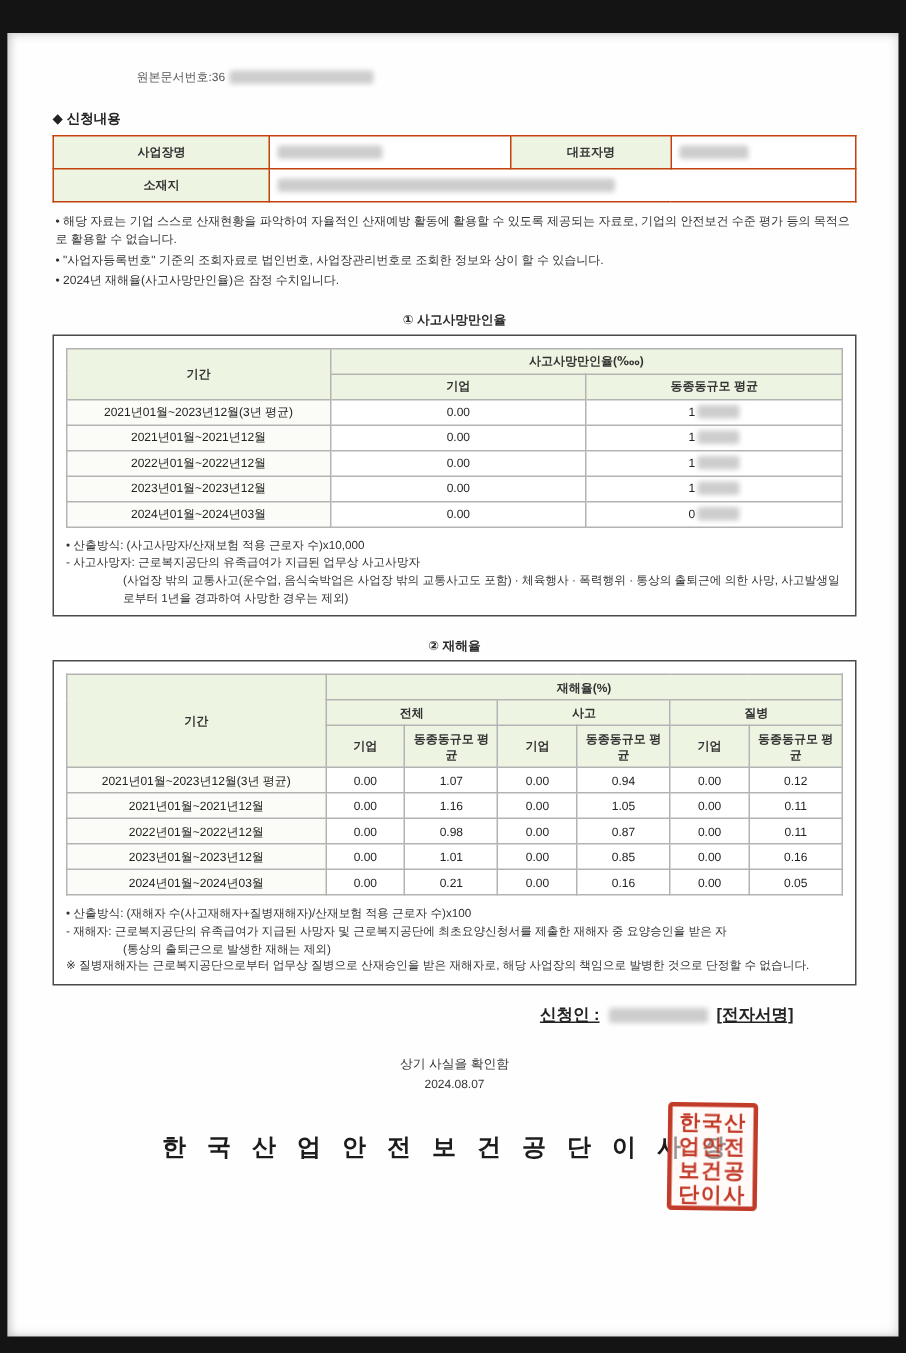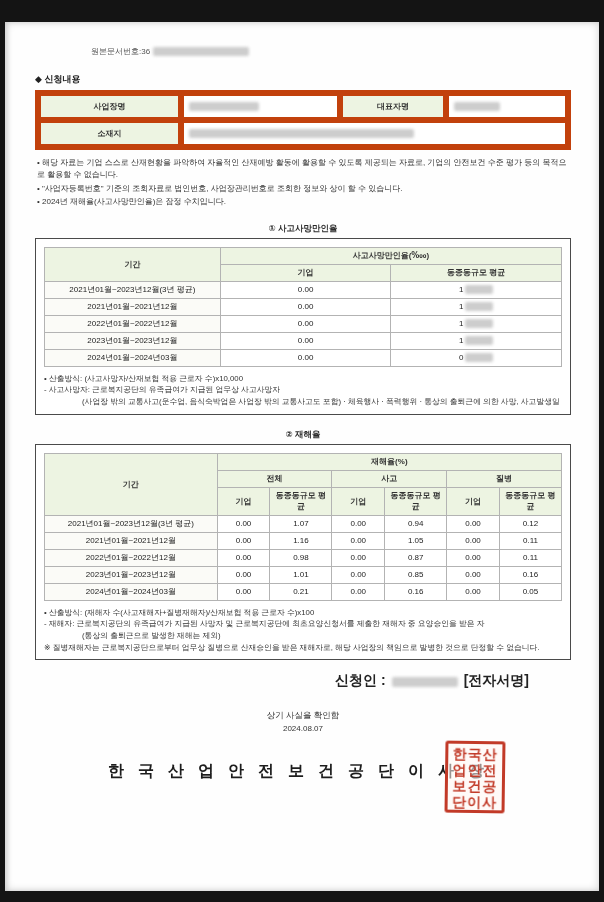--- a/index.html
+++ b/index.html
@@ -20,37 +20,37 @@
   .doc-no{font-size:8px;color:#555;margin:4px 0 0 56px;}
   .doc-no .blur{width:96px;height:9px;margin-left:3px;}
   h1.title{
     margin:10px 0 0;text-align:center;
     font-family:"Liberation Serif","DejaVu Serif",serif;
     font-size:17px;font-weight:bold;letter-spacing:4px;color:#111;
   }
   .sec{font-size:9px;font-weight:bold;color:#222;margin:16px 0 4px;}
   table{border-collapse:collapse;width:100%;}
   .itab{table-layout:fixed;}
-  .itab td{border:6px solid #c2410c;font-size:8px;padding:2px 5px;height:17px;}
+  .itab td{border:1px solid #c2410c;font-size:8px;padding:2px 5px;height:17px;}
   .itab .lab{background:#edf4e2;text-align:center;font-weight:bold;color:#333;}
   .itab .val{background:#fff;}
   .bv{height:9px;}
   .notes{margin:7px 0 0 2px;font-size:8px;line-height:1.55;color:#333;}
   .notes div{margin-bottom:1px;}
   .resnum{font-size:8.5px;font-weight:bold;margin:14px 0 3px;text-align:center;}
   .obox{border:1.5px solid #4a4a4a;padding:8px 8px 6px;background:#fff;}
   .dtab{table-layout:fixed;}
   .dtab th,.dtab td{border:1px solid #b3b3b3;font-size:8px;padding:2.5px 3px;text-align:center;}
   .dtab th{background:#edf4e2;font-weight:bold;color:#333;}
   .dtab td{background:#fff;color:#222;}
   .dtab td.per{background:#fbfbf7;}
   .peer-blur{width:28px;height:9px;margin-left:2px;}
   .fnotes{margin-top:6px;font-size:7.8px;line-height:1.5;color:#333;}
   .fnotes .ind{margin-left:38px;}
-  .applicant{margin:12px 42px 0 0;text-align:right;font-size:14px;font-weight:bold;color:#222;}
+  .applicant{margin:12px 42px 0 0;text-align:right;font-size:11px;font-weight:bold;color:#222;text-decoration:underline;}
   .applicant .blur{width:66px;height:10px;margin:0 6px;}
   .confirm{margin-top:20px;text-align:center;font-size:8.5px;color:#333;}
   .cdate{margin-top:2px;text-align:center;font-size:8px;color:#333;}
   .issuer-row{position:relative;margin-top:14px;text-align:center;height:64px;}
   .issuer{
     display:inline-block;margin-top:14px;
     font-family:"Liberation Serif","DejaVu Serif",serif;
     font-size:16px;font-weight:bold;color:#1c1c1c;letter-spacing:14px;
   }
   .seal{
@@ -142,20 +142,21 @@
         <td class="per">2024년01월~2024년03월</td>
         <td>0.00</td>
         <td><span>0</span><span class="blur peer-blur"></span></td>
       </tr>
     </tbody>
       </table>
     <div class="fnotes">
       <div>• 산출방식: (사고사망자/산재보험 적용 근로자 수)x10,000</div>
       <div>- 사고사망자: 근로복지공단의 유족급여가 지급된 업무상 사고사망자</div>
       <div class="ind">(사업장 밖의 교통사고(운수업, 음식숙박업은 사업장 밖의 교통사고도 포함) · 체육행사 · 폭력행위 · 통상의 출퇴근에 의한 사망, 사고발생일</div>
+      <div class="ind">로부터 1년을 경과하여 사망한 경우는 제외)</div>
     </div>
   </div>
 
   <div class="resnum">② 재해율</div>
 
   <div class="obox">
     <table class="dtab">
       <colgroup>
           <col style="width:33.4%">
           <col style="width:10.2%">

